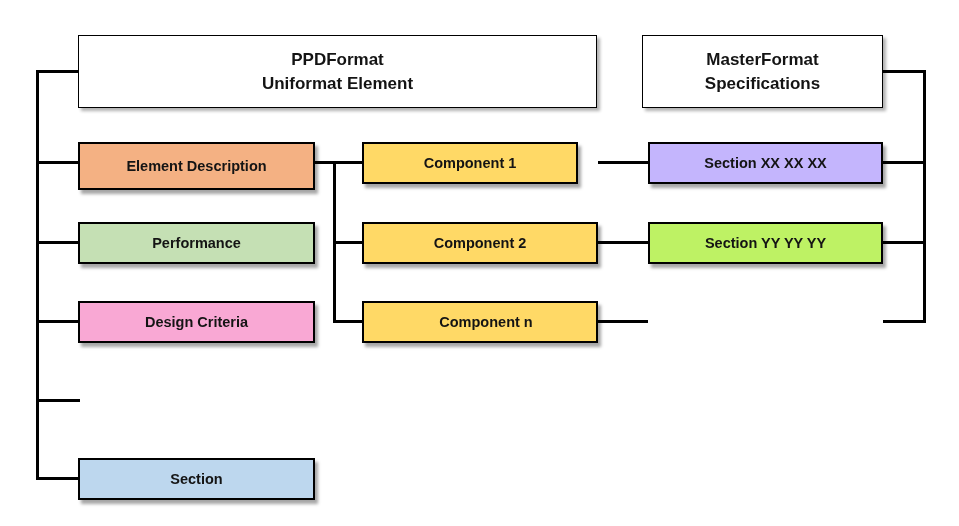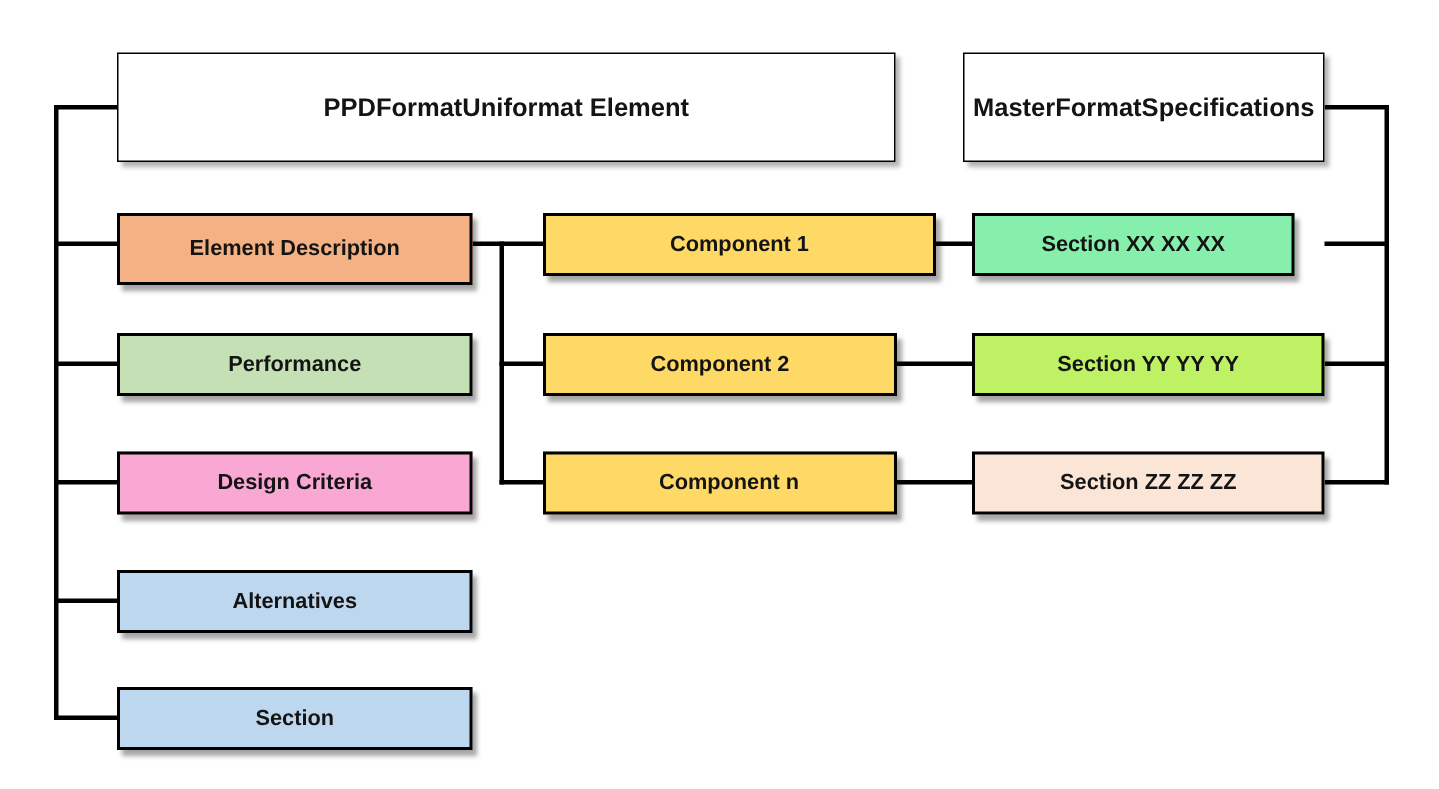--- a/index.html
+++ b/index.html
@@ -18,21 +18,21 @@
   .line {
     position: absolute;
     background: #000000;
   }
   .box {
     position: absolute;
     box-sizing: border-box;
     border: 2px solid #000000;
     box-shadow: 3px 4px 3px rgba(0,0,0,0.35);
     display: flex;
-    flex-direction: row;
+    flex-direction: column;
     align-items: center;
     justify-content: center;
     text-align: center;
     font-weight: bold;
     color: #141414;
   }
   .box.title {
     background: #ffffff;
     border-width: 1.5px;
     font-size: 17px;
@@ -81,29 +81,27 @@
     <div>MasterFormat</div>
     <div>Specifications</div>
   </div>
 
   <div class="box node" style="left: 78px; top: 142px; width: 237px; height: 48px; background-color: rgb(244, 177, 131);">Element Description</div>
 
   <div class="box node" style="left: 78px; top: 222px; width: 237px; height: 42px; background-color: rgb(197, 224, 180);">Performance</div>
 
   <div class="box node" style="left: 78px; top: 301px; width: 237px; height: 42px; background-color: #f9a8d4;">Design Criteria</div>
 
-  <div class="box node" style="left: 78px; top: 380px; width: 237px; height: 42px; background-color: rgb(189, 215, 238);">Alternatives</div>
 
   <div class="box node" style="left: 78px; top: 458px; width: 237px; height: 42px; background-color: rgb(189, 215, 238);">Section</div>
 
-  <div class="box node" style="left: 362px; top: 142px; width: 262px; height: 42px; background-color: rgb(255, 217, 102);">Component 1</div>
+  <div class="box node" style="left: 362px; top: 142px; width: 216px; height: 42px; background-color: rgb(255, 217, 102);">Component 1</div>
 
   <div class="box node" style="left: 362px; top: 222px; width: 236px; height: 42px; background-color: rgb(255, 217, 102);">Component 2</div>
 
   <div class="box node" style="left: 362px; top: 301px; width: 236px; height: 42px; background-color: rgb(255, 217, 102); padding-left: 12px;">Component n</div>
 
-  <div class="box node" style="left: 648px; top: 142px; width: 215px; height: 42px; background-color: #86efac;">Section XX XX XX</div>
+  <div class="box node" style="left: 648px; top: 142px; width: 235px; height: 42px; background-color: #c4b5fd;">Section XX XX XX</div>
 
   <div class="box node" style="left: 648px; top: 222px; width: 235px; height: 42px; background-color: #bef264;">Section YY YY YY</div>
 
-  <div class="box node" style="left: 648px; top: 301px; width: 235px; height: 42px; background-color: rgb(251, 229, 214);">Section ZZ ZZ ZZ</div>
 
 </div>
 
 </body></html>

